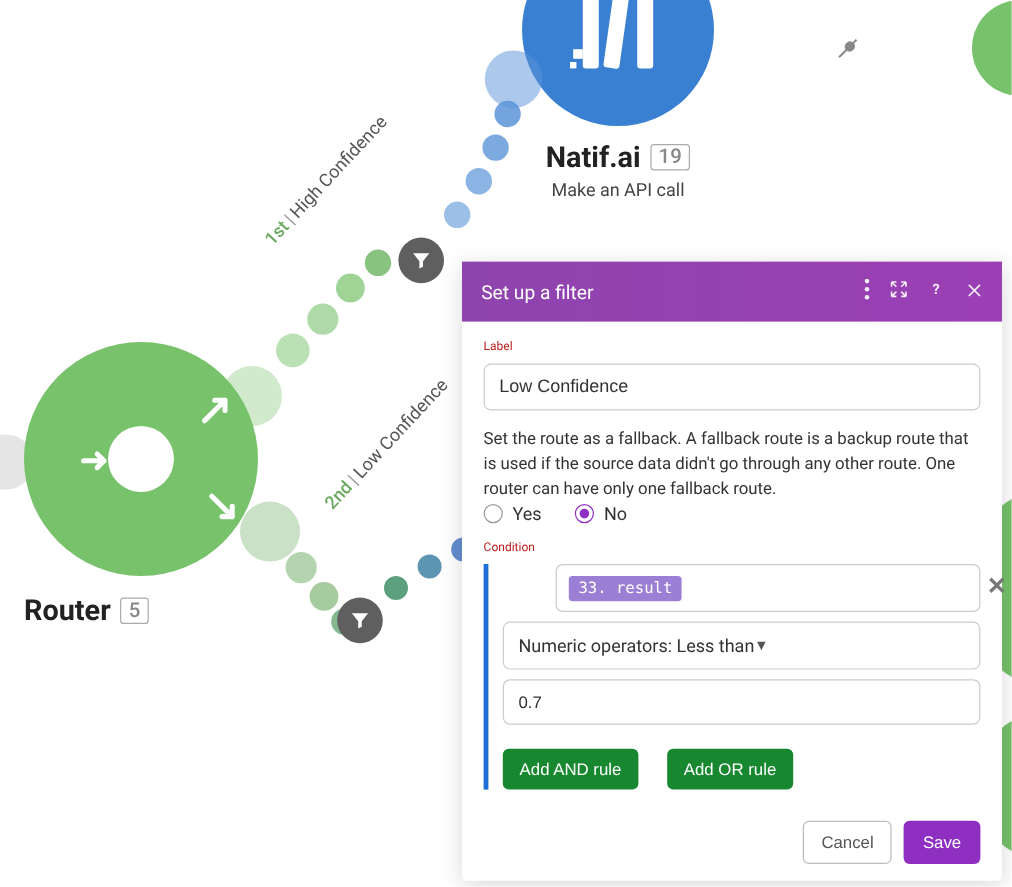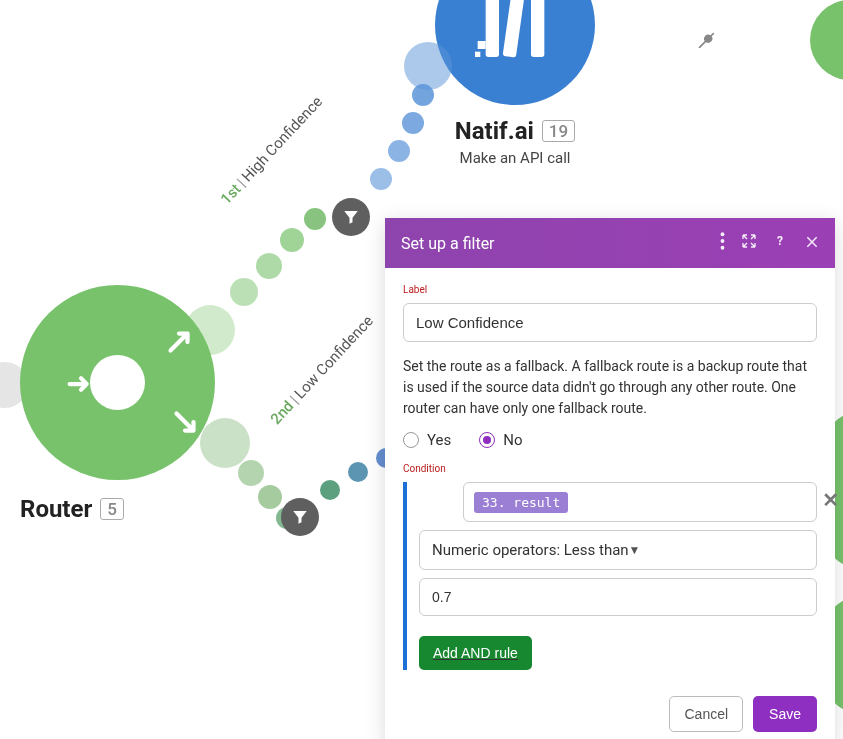--- a/index.html
+++ b/index.html
@@ -144,21 +144,21 @@
     .text-input {
       width: 100%;
       border: 1px solid #ccc;
       border-radius: 6px;
       padding: 10px 12px;
       font-size: 15px;
       color: #333;
       outline: none;
     }
     .helptext { font-size: 14px; color: #333; line-height: 1.5; margin-top: 14px;}
-    .radios { margin-top: 12px; display: flex; gap: 28px; align-items:center;}
+    .radios { display: flex; gap: 28px; align-items:center;}
     .radio { display: inline-flex; align-items:center; gap:8px; font-size:15px; cursor:pointer;}
     .radio .dotr { width:16px;height:16px;border-radius:50%;border:1.5px solid #999; display:inline-block; position:relative;}
     .radio.sel .dotr { border-color:#8e2fc2;}
     .radio.sel .dotr::after { content:""; position:absolute; inset:3px; border-radius:50%; background:#8e2fc2;}
 
     .condition-group { margin-top: 14px; position: relative;}
     .cond-block {
       border-left: 4px solid #1e6fd6;
       padding-left: 12px;
       display: flex; flex-direction: column; gap: 8px;
@@ -178,21 +178,21 @@
       border: 1px solid #ccc; border-radius:6px;
       padding: 10px 12px; font-size:15px;
       display:flex; justify-content:flex-start; align-items:center;
       cursor:pointer;
     }
     .opselect .caret { color:#555; font-size:12px;}
     .val-input {
       border: 1px solid #ccc; border-radius:6px;
       padding: 10px 12px; font-size:14px; color:#333;
     }
-    .rule-btns { margin-top:12px; display:flex; gap:24px;text-decoration:underline;}
+    .rule-btns { margin-top:12px; display:flex; gap:24px;}
     .btn-green {
       background:#17882f; color:#fff; border:none; border-radius:5px;
       padding:9px 14px; font-size:14px; cursor:pointer;
     }
 
     .panel-footer {
       display:flex; justify-content:flex-end; gap:10px;
       padding: 12px 18px 14px;
     }
     .btn-cancel {
@@ -353,20 +353,21 @@
         <div class="chip-input">
           <span class="chip">33. result</span>
         </div>
         <div class="opselect">
           <span>Numeric operators: Less than</span>
           <span class="caret">▼</span>
         </div>
         <input class="val-input" value="0.7" style="">
         <div class="rule-btns">
           <button class="btn-green">Add AND rule</button>
+          <button class="btn-green">Add OR rule</button>
         </div>
       </div>
     </div>
   </div>
 
   <div class="panel-footer">
     <button class="btn-cancel">Cancel</button>
     <button class="btn-save">Save</button>
   </div>
 </div>

